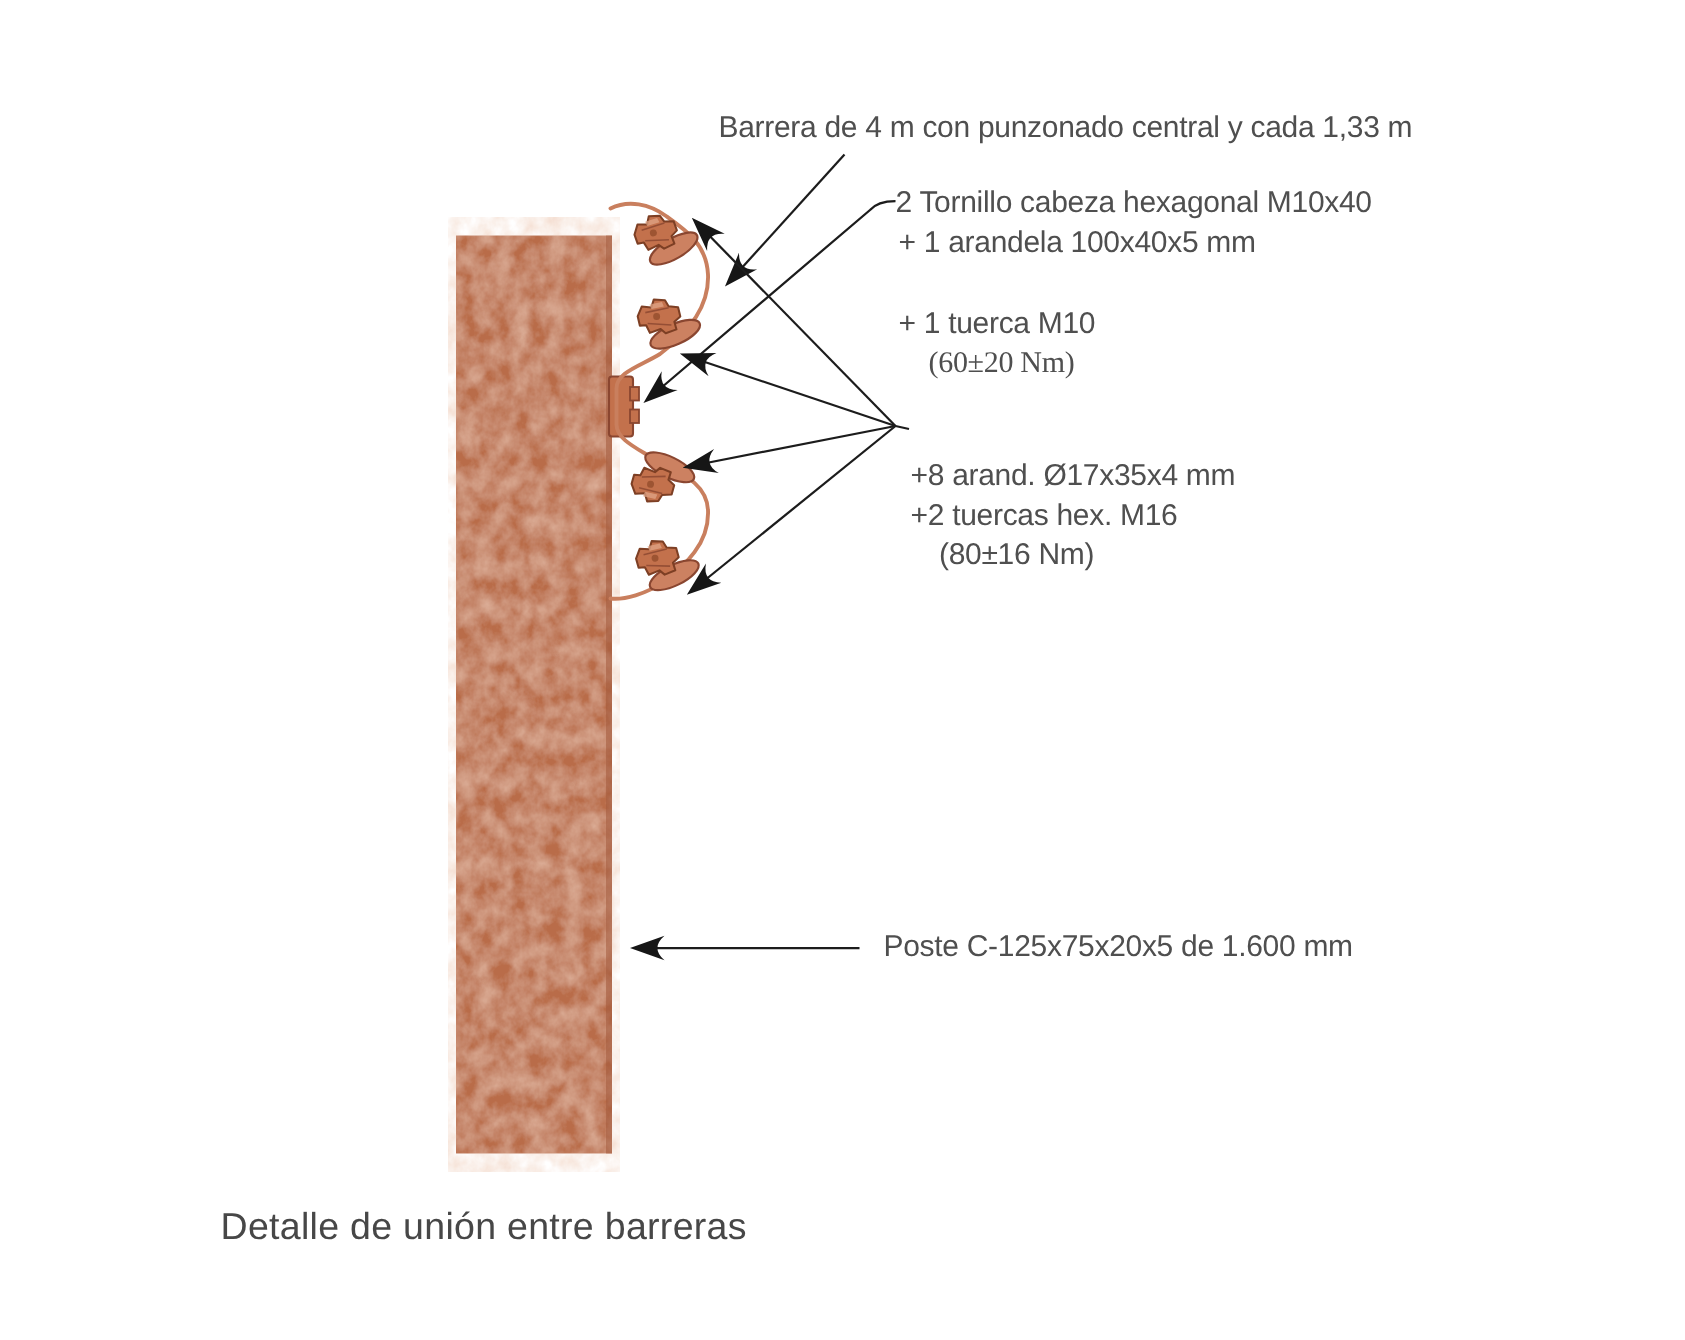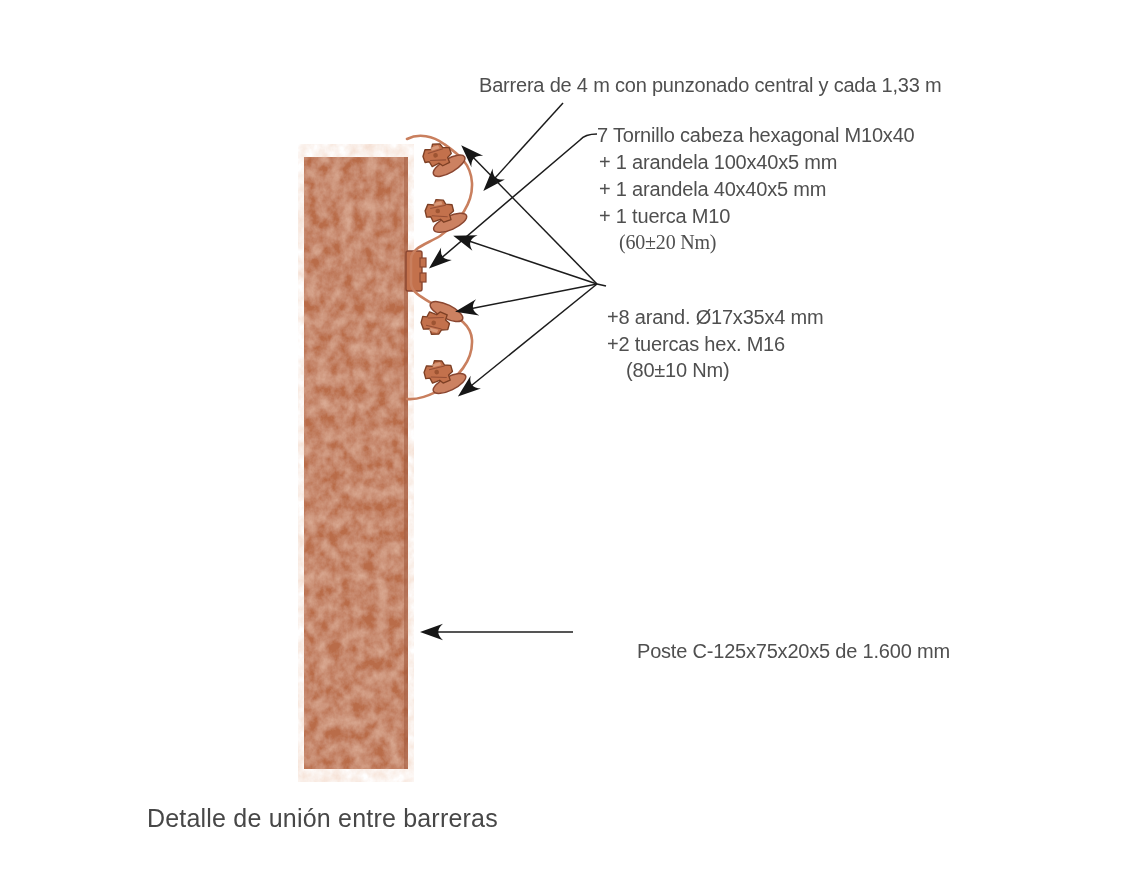--- a/index.html
+++ b/index.html
@@ -104,26 +104,25 @@
       <line class="leader" x1="597" y1="284" x2="459" y2="311" marker-end="url(#ah)"></line>
       <line class="leader" x1="597" y1="284" x2="461" y2="394" marker-end="url(#ah)"></line>
       <line class="leader" x1="597" y1="284" x2="606" y2="286"></line>
     </g>
 
     <line class="leader" x1="573" y1="632" x2="424" y2="632" marker-end="url(#ah)"></line>
   </svg>
 
   <div class="lbl" style="left:479px;top:74px;">Barrera de 4 m con punzonado central y cada 1,33 m</div>
 
-  <div class="lbl" style="left:597px;top:124px;">7 Tornillo cabeza hexagonal M10x40</div>
+  <div class="lbl" style="left:597px;top:124px;">2 Tornillo cabeza hexagonal M10x40</div>
   <div class="lbl" style="left:599px;top:151px;text-align:center;">+ 1 arandela 100x40x5 mm</div>
-  <div class="lbl" style="left:599px;top:178px;">+ 1 arandela 40x40x5 mm</div>
   <div class="lbl" style="left:599px;top:205px;">+ 1 tuerca M10</div>
   <div class="lbl" style="left:619px;top:231px;font-family:Liberation Serif, serif;">(60±20 Nm)</div>
 
   <div class="lbl" style="left:607px;top:306px;">+8 arand. Ø17x35x4 mm</div>
   <div class="lbl" style="left:607px;top:333px;">+2 tuercas hex. M16</div>
-  <div class="lbl" style="left:626px;top:359px;">(80±10 Nm)</div>
+  <div class="lbl" style="left:626px;top:359px;">(80±16 Nm)</div>
 
-  <div class="lbl" style="left:589px;top:640px;margin-left:48px;">Poste C-125x75x20x5 de 1.600 mm</div>
+  <div class="lbl" style="left:589px;top:620px;">Poste C-125x75x20x5 de 1.600 mm</div>
 
   <div class="caption">Detalle de unión entre barreras</div>
 </div>
 
 </body></html>

